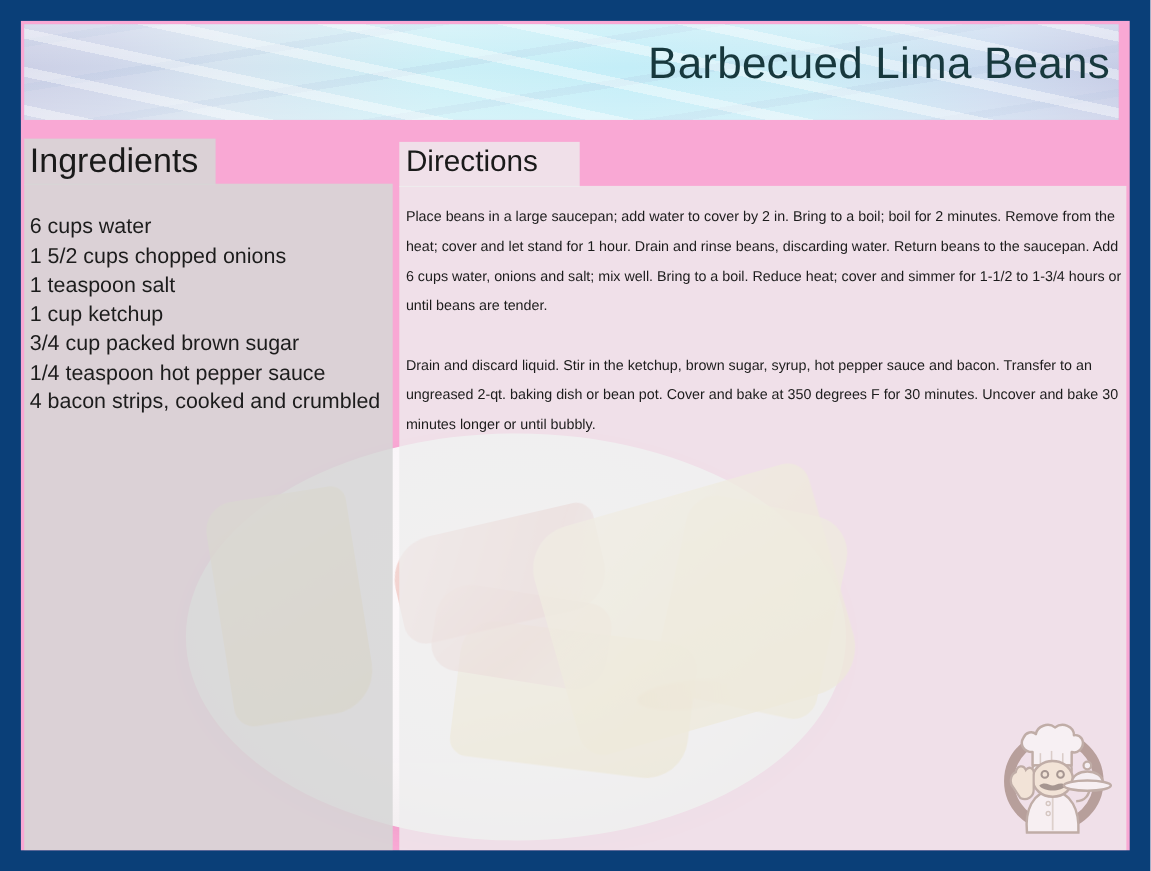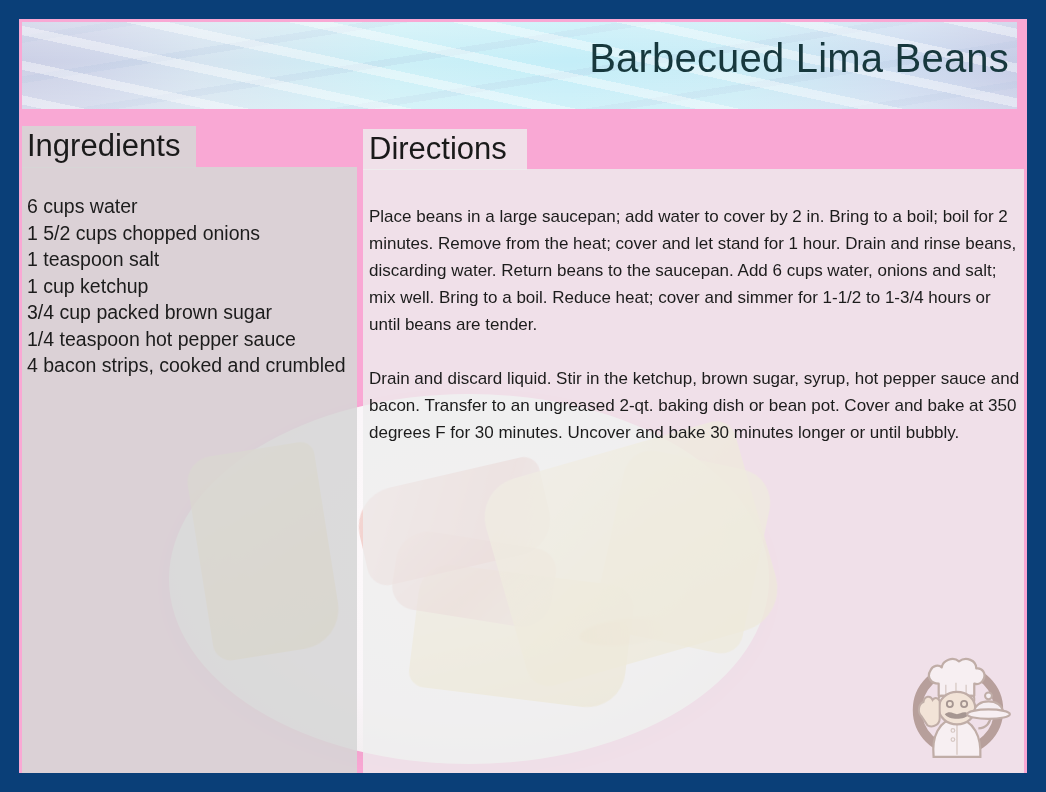--- a/index.html
+++ b/index.html
@@ -208,32 +208,32 @@
     top: 110px;
     width: 164px;
     height: 41px;
     background: rgba(237,237,237,0.80);
   }
   #directions-heading {
     position: absolute;
     left: 350px;
     top: 112px;
     z-index: 4;
-    font-size: 31px;
+    font-size: 27px;
     font-weight: normal;
     color: #1a1a1a;
     white-space: nowrap;
   }
   #directions-body {
     position: absolute;
     left: 350px;
-    top: 184px;
+    top: 164px;
     width: 653px;
     z-index: 4;
-    font-size: 17px;
+    font-size: 13px;
     line-height: 27px;
     color: #1c1c1c;
   }
   .direction-paragraph {
     margin: 0 0 27px 0;
   }
   .direction-paragraph:last-child {
     margin-bottom: 16px;
   }
 

